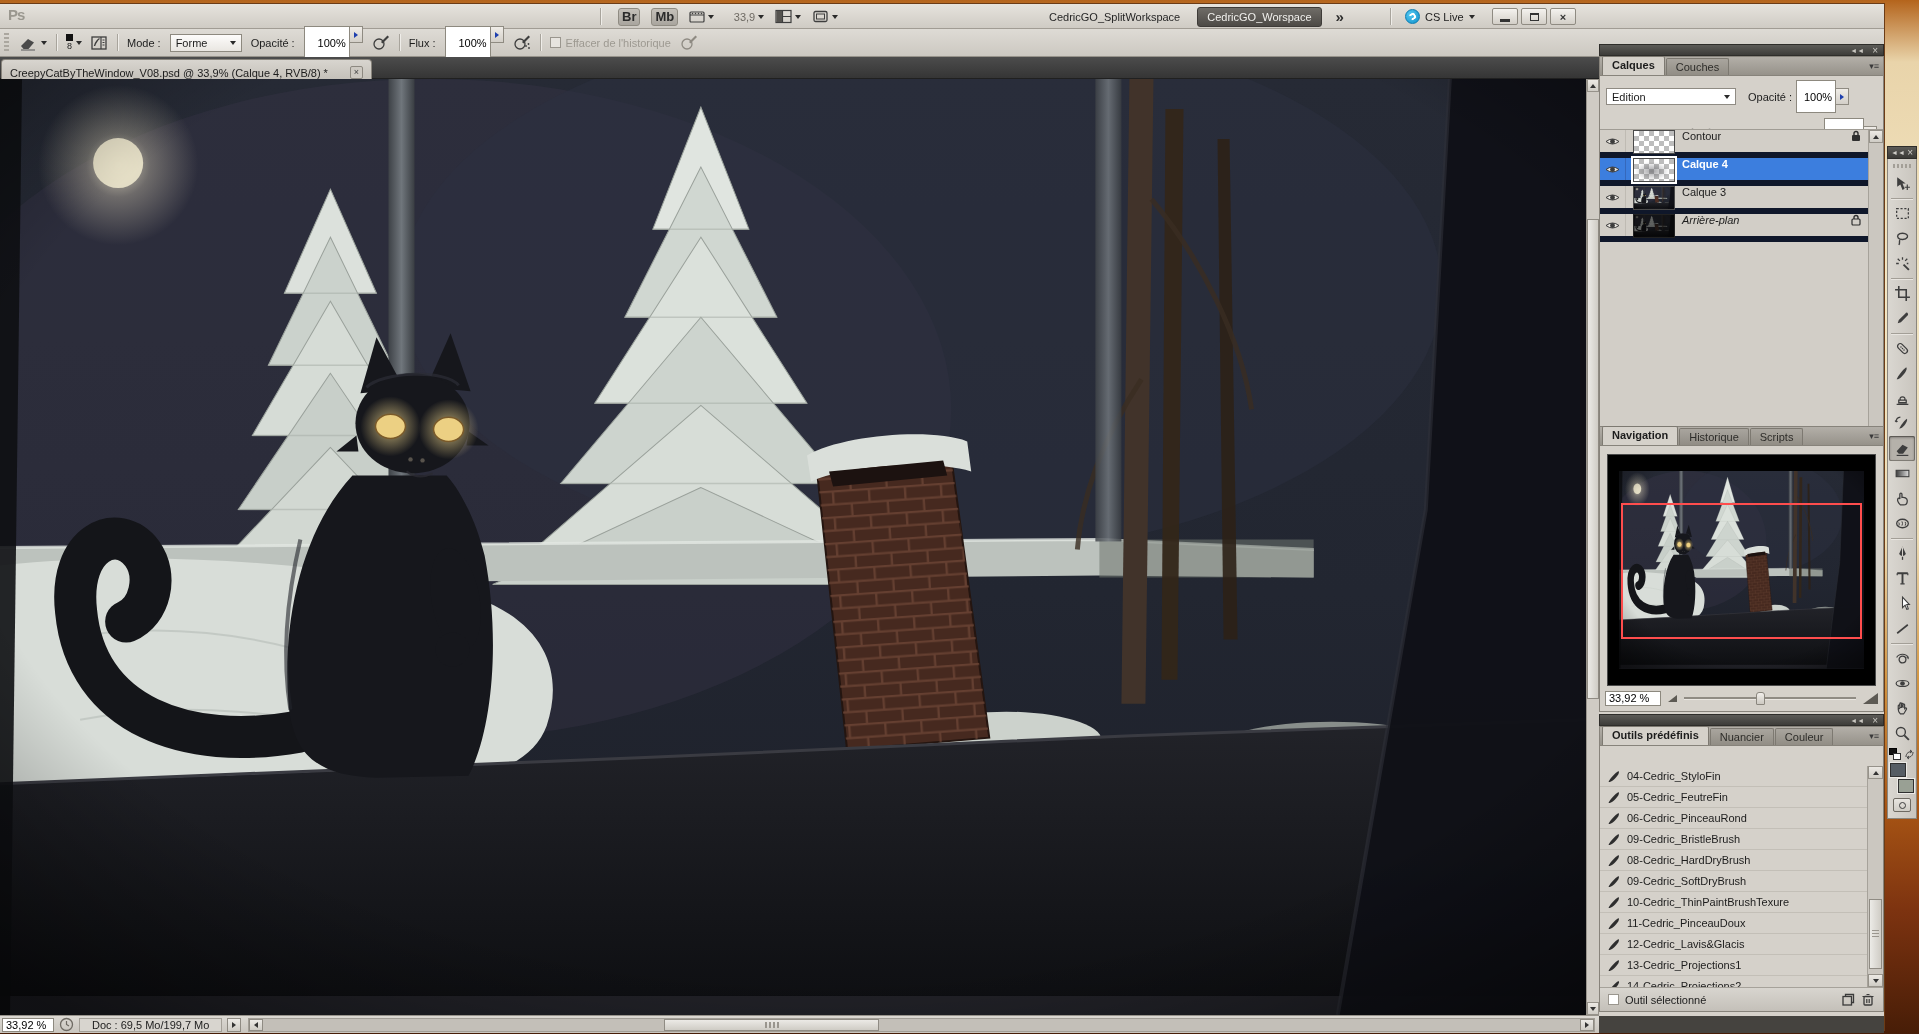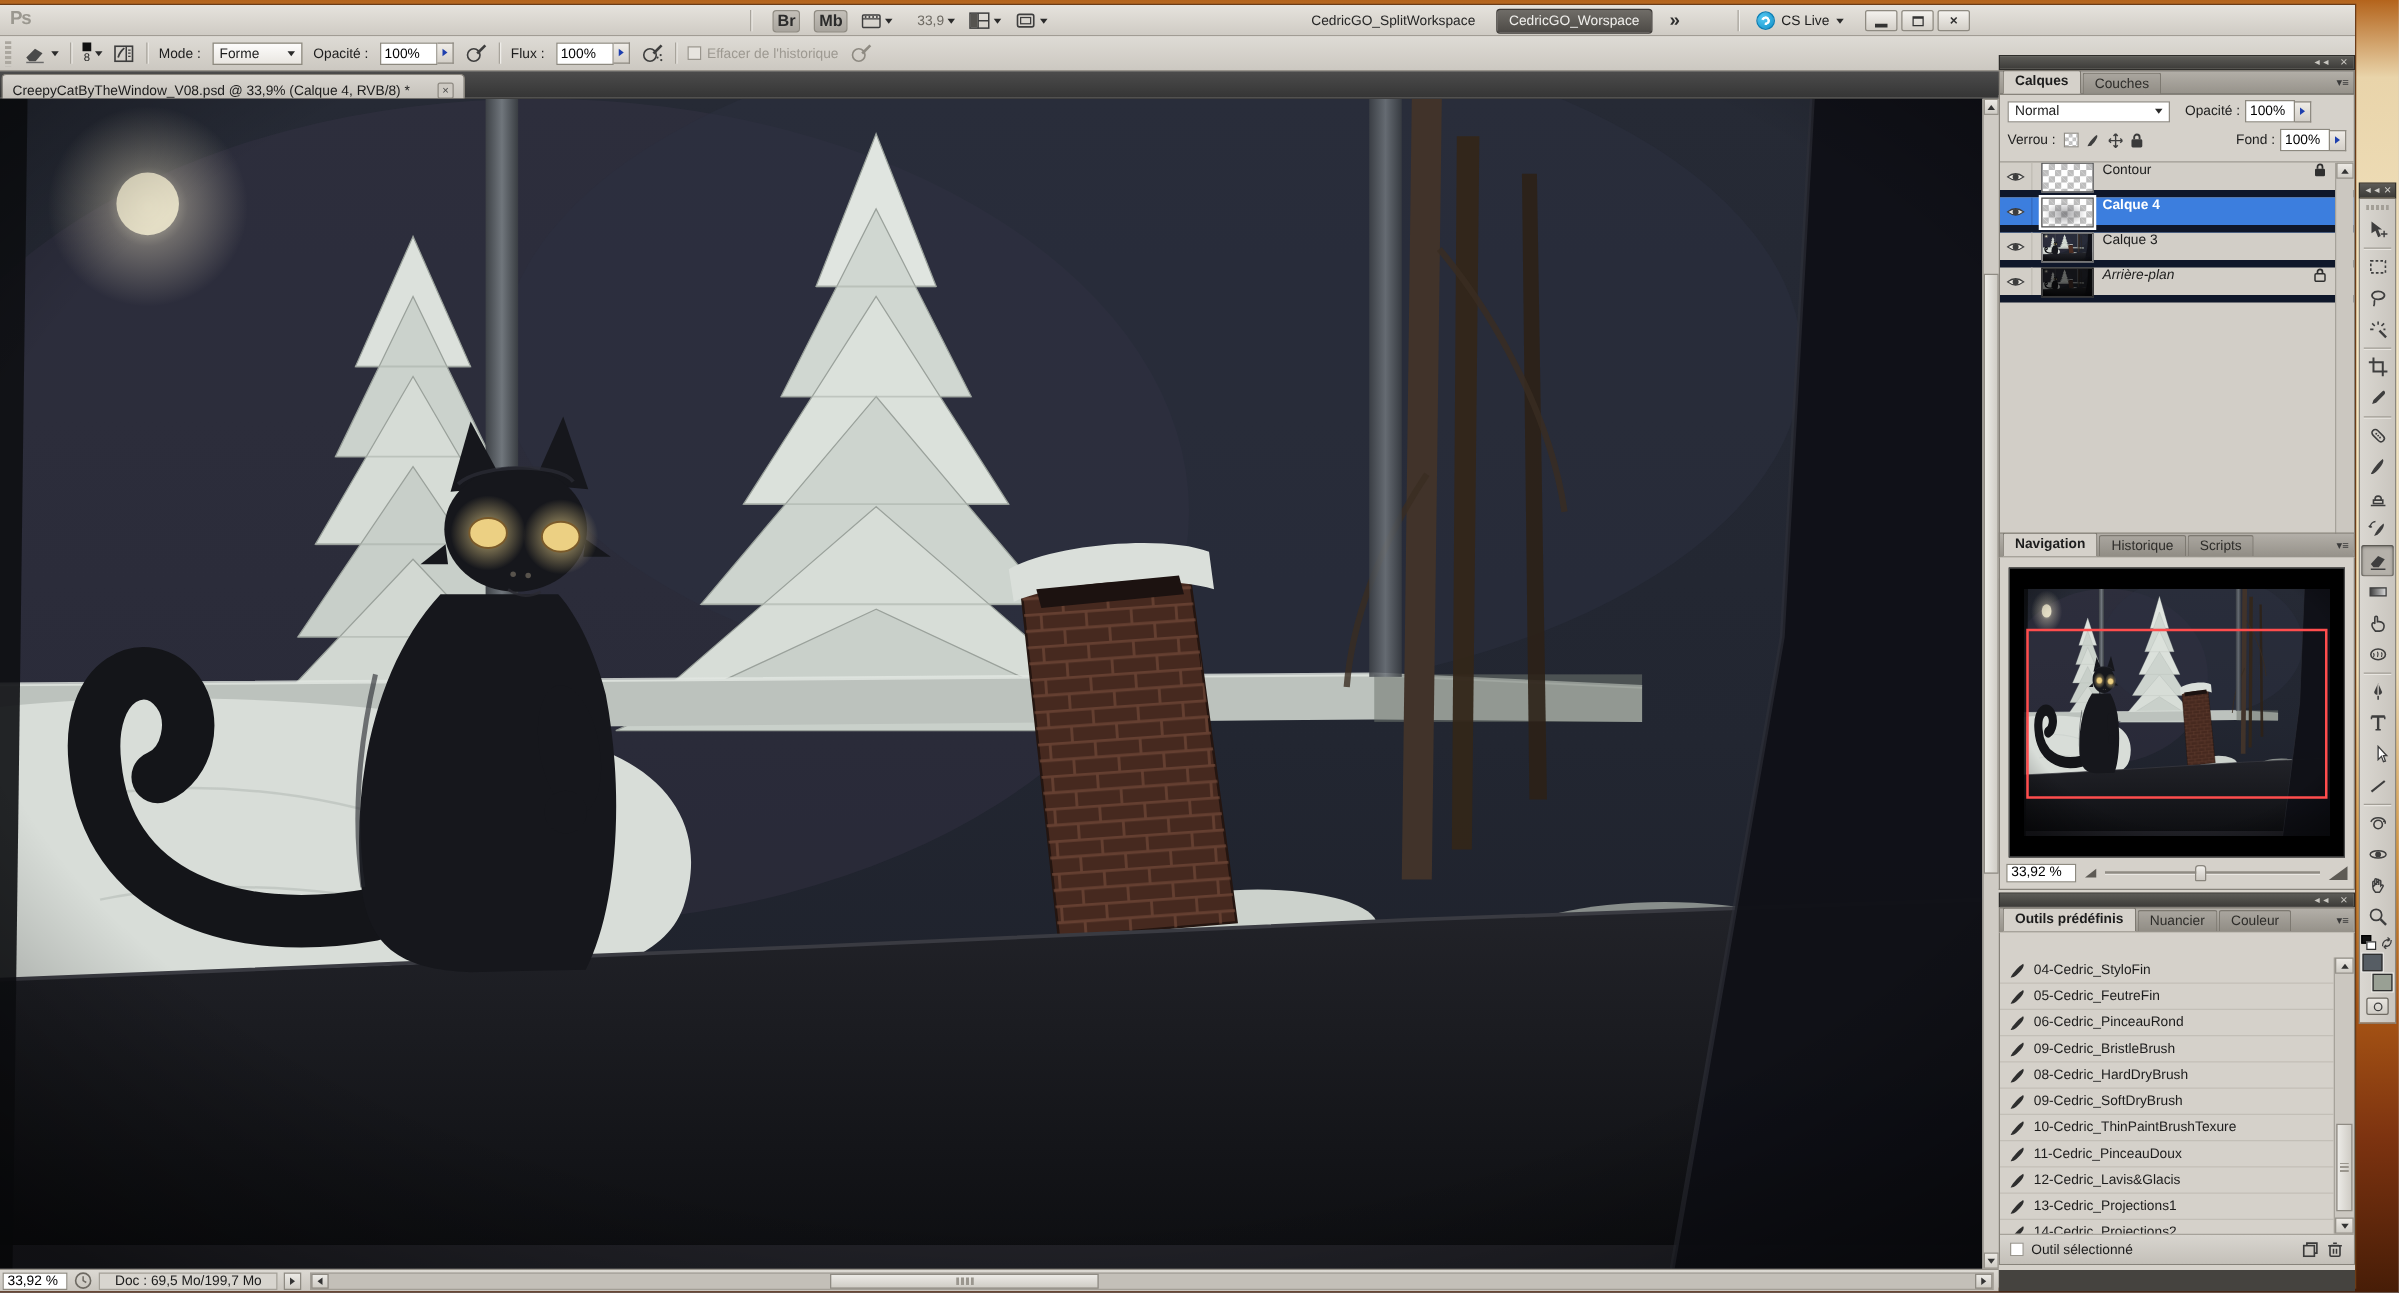--- a/index.html
+++ b/index.html
@@ -35,21 +35,21 @@
 .wb { width:26px; height:17px; border:1px solid #8f8b82; border-radius:2px; background:linear-gradient(#f4f2ee,#d3cfc8); display:flex; align-items:center; justify-content:center; }
 .wb-min-g { width:10px; height:3px; background:#333; margin-top:7px; }
 .wb-max-g { width:9px; height:8px; border:1px solid #333; border-top-width:2px; }
 .wb-x-g { font-size:11px; line-height:10px; color:#333; font-weight:bold; }
 
 
 .optionsbar { position:absolute; left:0; top:25px; width:100%; height:28px;
   background:linear-gradient(#dedbd5,#ccc8c1); border-bottom:1px solid #97938b;
   display:flex; align-items:center; gap:9px; padding-left:4px; }
 .grip-v { width:5px; height:20px; background:repeating-linear-gradient(180deg,#aba79f 0 2px,transparent 2px 4px); }
-.fld { height:18px; background:#fff; border:1px solid #8d897f; font:11px "Liberation Sans",sans-serif; padding:0 3px; text-align:left; }
+.fld { height:33px; background:#fff; border:1px solid #8d897f; font:11px "Liberation Sans",sans-serif; padding:0 3px; text-align:right; }
 .spin { width:13px; height:17px; border:1px solid #8f8b82; border-left:none; background:linear-gradient(#f0ede8,#d3cfc8); display:flex; align-items:center; justify-content:center; }
 .tri-r { width:0; height:0; border-top:3.5px solid transparent; border-bottom:3.5px solid transparent; border-left:4.5px solid #1e3fae; }
 .dd { height:18px; background:linear-gradient(#fdfcfb,#e9e6e1); border:1px solid #8d897f; display:flex; align-items:center; gap:10px; padding:0 5px; }
 .lblb { color:#1d1d1d; }
 .disabled { color:#9d9991; }
 .chk { width:11px; height:11px; border:1px solid #9a968e; background:#e7e4df; display:inline-block; }
 .preset-pick { display:flex; align-items:center; gap:3px; }
 .pp-col { display:flex; flex-direction:column; align-items:center; line-height:9px; }
 .pp-dot { width:7px; height:7px; background:#111; }
 .pp-num { font-size:9px; color:#222; margin-top:1px; }
@@ -475,21 +475,21 @@
 
     <div class="panel" style="top:12px;height:408px">
       <div class="ptabs">
         <span class="ptab active">Calques</span>
         <span class="ptab">Couches</span>
         <span class="pmenu">▾≡</span>
       </div>
       <div class="pbody" style="height:388px">
         <div class="lp-row">
           <span class="blend-dd">
-            <span>Normal</span>
+            <span>Edition</span>
             <span class="dar"></span>
           </span>
           <span class="lblb" style="margin-left:8px">Opacité :</span>
           <input class="fld" style="width: 40px;" readonly="" value="100%">
           <span class="spin" style="margin-left:-4px">
               <span class="tri-r"></span>
             </span>
         </div>
         <div class="lp-row">
           <span class="lblb">Verrou :</span>

